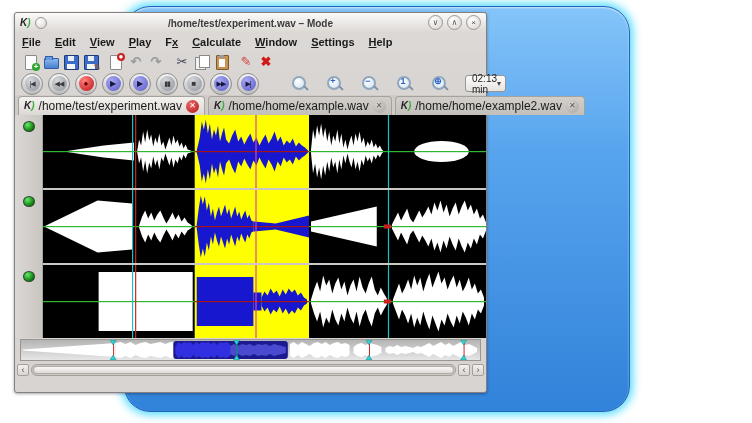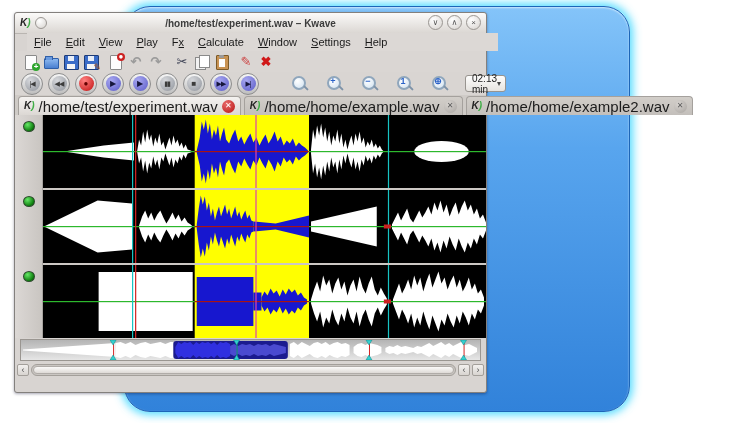--- a/index.html
+++ b/index.html
@@ -23,22 +23,22 @@
   .klogo{font-size:10px;font-weight:bold;font-style:italic;color:#222;line-height:1;}
   .klogo i{color:#3fae46;font-style:italic;}
   .tb-left{display:flex;align-items:center;gap:4px;margin-left:5px;z-index:2;}
   .tb-right{position:absolute;right:5px;top:2px;display:flex;gap:4px;z-index:2;}
   .wbtn{width:15px;height:15px;border-radius:50%;border:1px solid #9a9692;
     background:radial-gradient(circle at 35% 30%,#ffffff,#d6d2ce);display:flex;align-items:center;justify-content:center;
     font-size:8px;color:#555;box-sizing:border-box;line-height:1;}
   .wbtn-sm{width:12px;height:12px;}
 
   
-  .menubar{position:absolute;left:12px;top:20px;width:100%;height:18px;background:#dcd8d5;
-    display:flex;align-items:center;box-sizing:border-box;}
+  .menubar{position:absolute;left:0;top:20px;width:100%;height:18px;background:#dcd8d5;
+    display:flex;align-items:center;box-sizing:border-box;font-weight:bold;}
   .menu-item{font-size:11px;color:#1a1a1a;padding:1px 7px;}
   .menu-item u{text-decoration:underline;}
 
   
   .toolbar1{position:absolute;left:0;top:38px;width:100%;height:21px;background:#dad6d3;
     display:flex;align-items:center;gap:4px;padding-left:8px;box-sizing:border-box;}
   .ti{width:16px;height:16px;position:relative;display:inline-block;}
   .ti .glyph{position:absolute;left:0;top:0;width:16px;height:16px;line-height:16px;text-align:center;font-size:13px;}
   .page{position:absolute;left:2px;top:1px;width:10px;height:13px;background:#fdfdfd;border:1px solid #8a8a8a;border-radius:1px;}
   .badge{position:absolute;right:-1px;width:8px;height:8px;border-radius:50%;color:#fff;font-size:8px;line-height:8px;text-align:center;font-weight:bold;}
@@ -82,21 +82,21 @@
     background:linear-gradient(180deg,#fdfdfc,#e6e3df);display:flex;align-items:center;box-sizing:border-box;}
   .combo .val{flex:1;font-size:10px;color:#222;padding-left:6px;}
   .combo .arr{font-size:8px;color:#444;padding-right:4px;}
 
   
   .tabbar{position:absolute;left:0;top:82px;width:100%;height:20px;background:#cfcbc7;
     display:flex;align-items:flex-end;gap:3px;padding-left:3px;box-sizing:border-box;}
   .tab{height:19px;display:flex;align-items:center;gap:4px;padding:0 5px;box-sizing:border-box;
     border:1px solid #a5a19d;border-bottom:none;border-radius:4px 4px 0 0;background:linear-gradient(180deg,#d2cec9,#c3bfbb);}
   .tab.active{background:linear-gradient(180deg,#f4f2f0,#dcd8d4);}
-  .tab .lbl{font-size:15px;color:#1c1c1c;white-space:nowrap;}
+  .tab .lbl{font-size:12px;color:#1c1c1c;white-space:nowrap;}
   .tclose{width:13px;height:13px;border-radius:50%;display:flex;align-items:center;justify-content:center;
     font-size:8px;line-height:1;}
   .tclose.red{background:radial-gradient(circle at 35% 30%,#e86a6a,#b81414);color:#fff;}
   .tclose.gray{background:radial-gradient(circle at 35% 30%,#d8d4d0,#a8a4a0);color:#5c5c5c;}
 
   
   .main{position:absolute;left:0;top:102px;width:100%;height:223px;display:flex;}
   .ledpanel{width:28px;height:100%;background:linear-gradient(90deg,#dcd8d5,#c9c5c1);border-right:1px solid #a8a4a0;position:relative;box-sizing:border-box;}
   .led{position:absolute;left:8px;width:12px;height:11px;border-radius:50%;
     background:radial-gradient(circle at 35% 30%,#66e866,#0d7d0d 70%,#064006);border:1px solid #2a4a2a;box-sizing:border-box;}
@@ -123,21 +123,21 @@
 </style>
 </head>
 <body>
 
 <div class="stage">
   <div class="frame"></div>
 
   <div class="window">
 
     <div class="titlebar">
-      <div class="title-text">/home/test/experiment.wav – Kwave</div>
+      <div class="title-text">/home/test/experiment.wav – Mode</div>
       <div class="tb-left">
         <span class="klogo">K<i>)</i></span>
         <span class="wbtn wbtn-sm"></span>
       </div>
       <div class="tb-right">
         <span class="wbtn">∨</span>
         <span class="wbtn">∧</span>
         <span class="wbtn">×</span>
       </div>
     </div>

